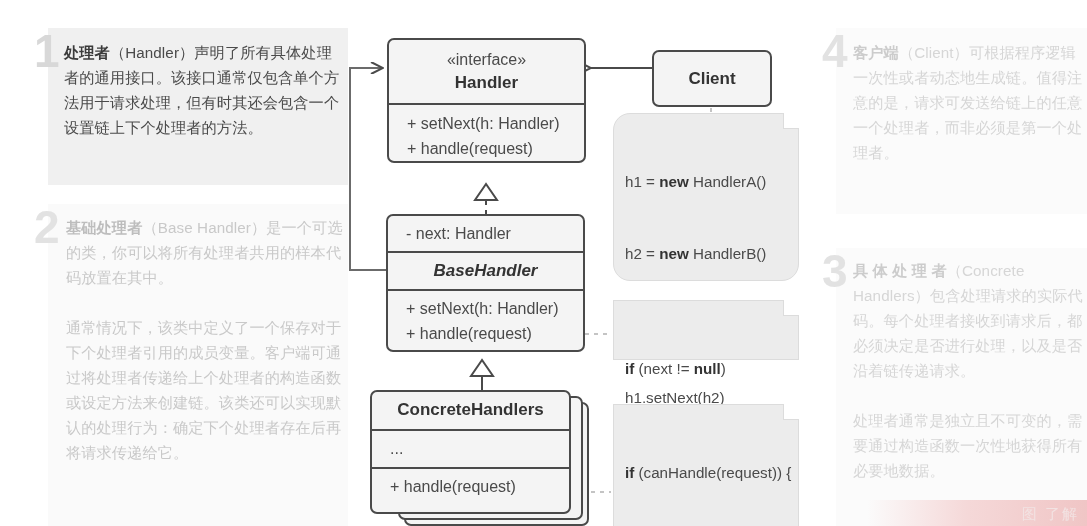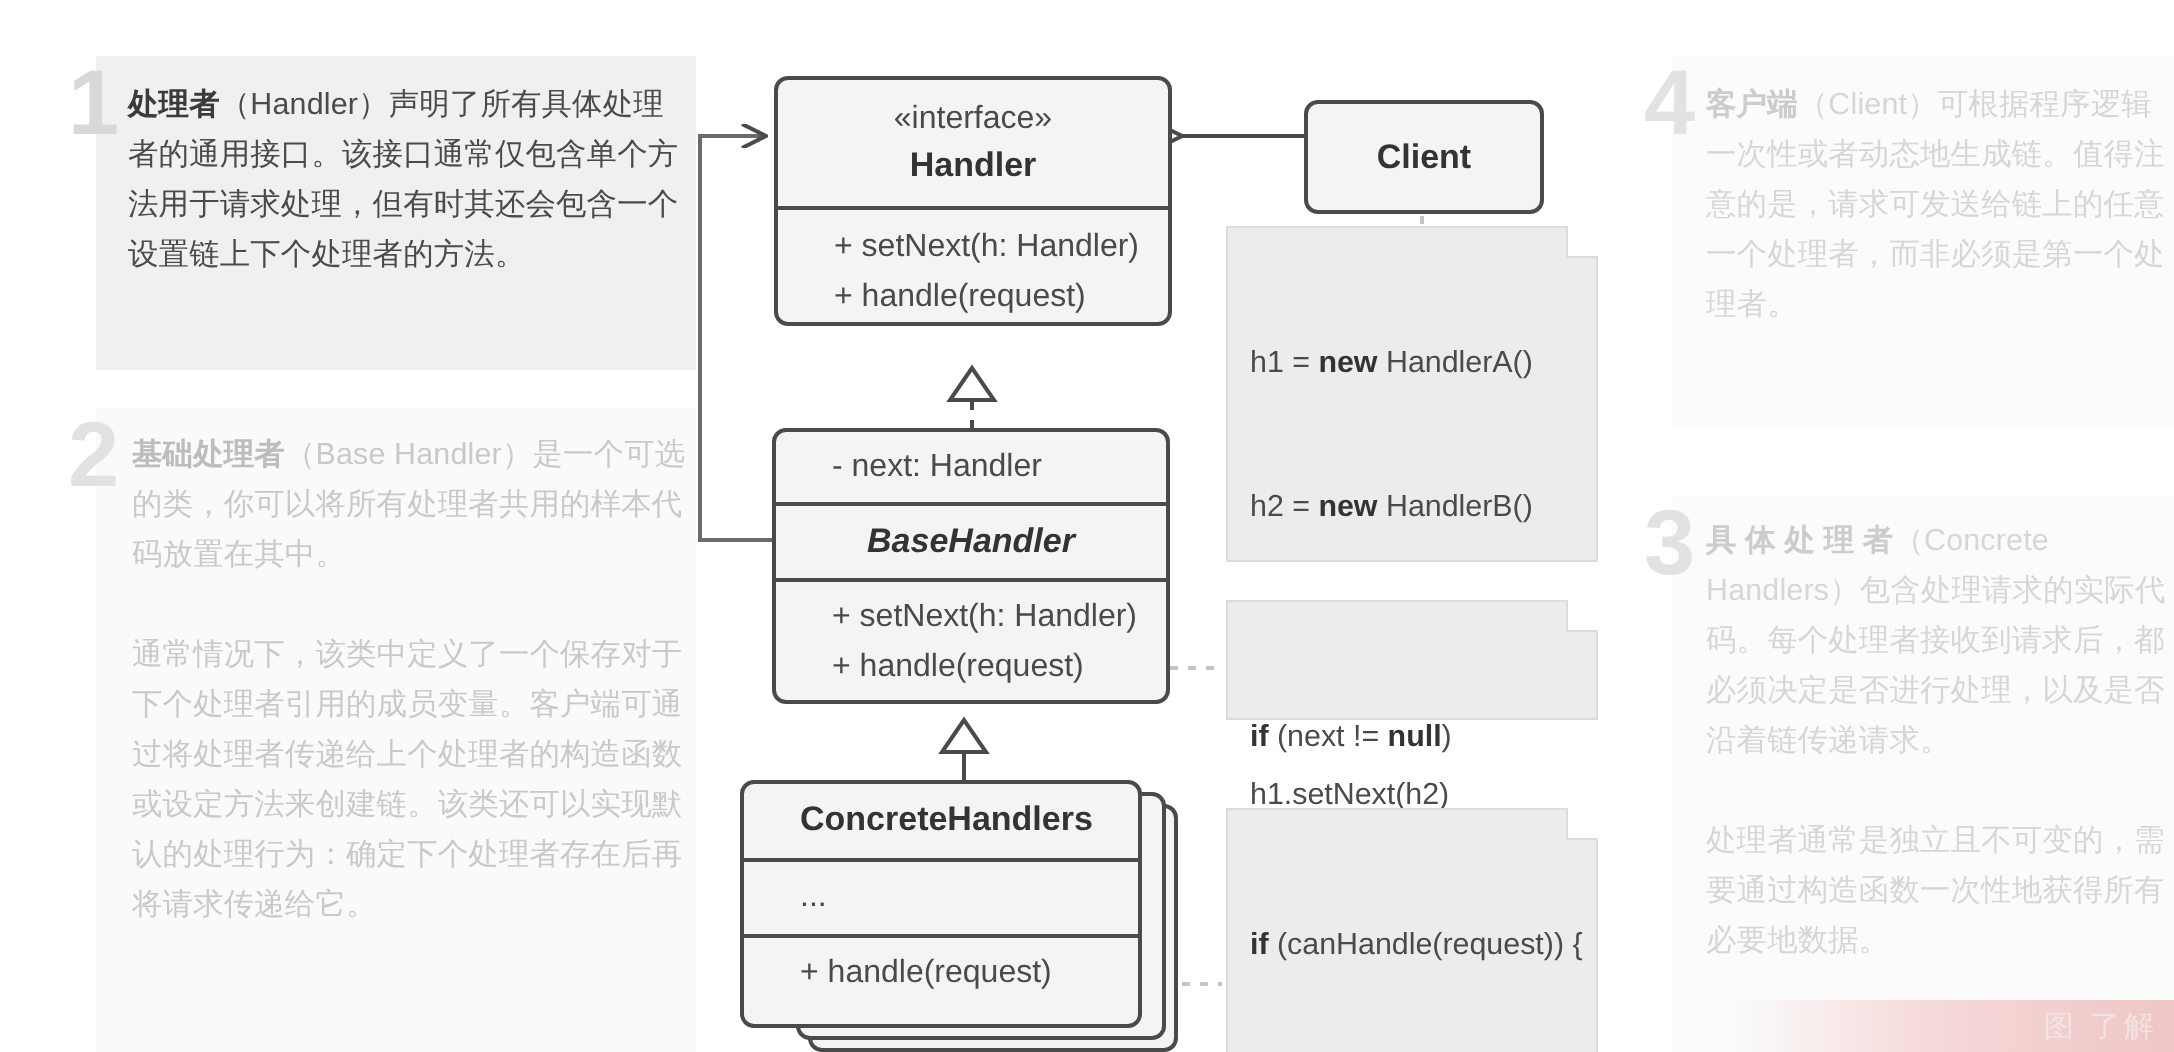--- a/index.html
+++ b/index.html
@@ -55,21 +55,21 @@
   .uml-box {
     position: absolute;
     box-sizing: border-box;
     border: 2.2px solid #4a4a4a;
     border-radius: 7px;
     background: #f4f4f4;
     overflow: hidden;
   }
   .uml-sec {
     box-sizing: border-box;
-    padding: 7px 28px;
+    padding: 7px 18px;
     border-bottom: 2.2px solid #4a4a4a;
   }
   .uml-sec:last-child { border-bottom: none; }
 
   .uml-title {
     text-align: center;
     color: #3d3d3d;
   }
   .uml-stereo {
     font-size: 16px;
@@ -263,21 +263,21 @@
       <div class="uml-name">ConcreteHandlers</div>
     </div>
     <div class="uml-sec" style="padding-top:5px; padding-bottom:6px;">
       <div class="uml-member">...</div>
     </div>
     <div class="uml-sec" style="padding-top:5px; padding-bottom:6px;">
       <div class="uml-member">+ handle(request)</div>
     </div>
   </div>
 
-  <div class="code-note" style="left:613px; top:113px; width:186px; height:168px;">
+  <div class="code-note" style="left:613px; top:113px; width:186px; height:168px;border-radius:17px;">
     <div>h1 = <b>new</b> HandlerA()</div>
     <div>h2 = <b>new</b> HandlerB()</div>
     <div>h3 = <b>new</b> HandlerC()</div>
     <div>h1.setNext(h2)</div>
     <div>h2.setNext(h3)</div>
     
     
   </div>
 
   <div class="code-note" style="left:613px; top:300px; width:186px; height:60px;">

